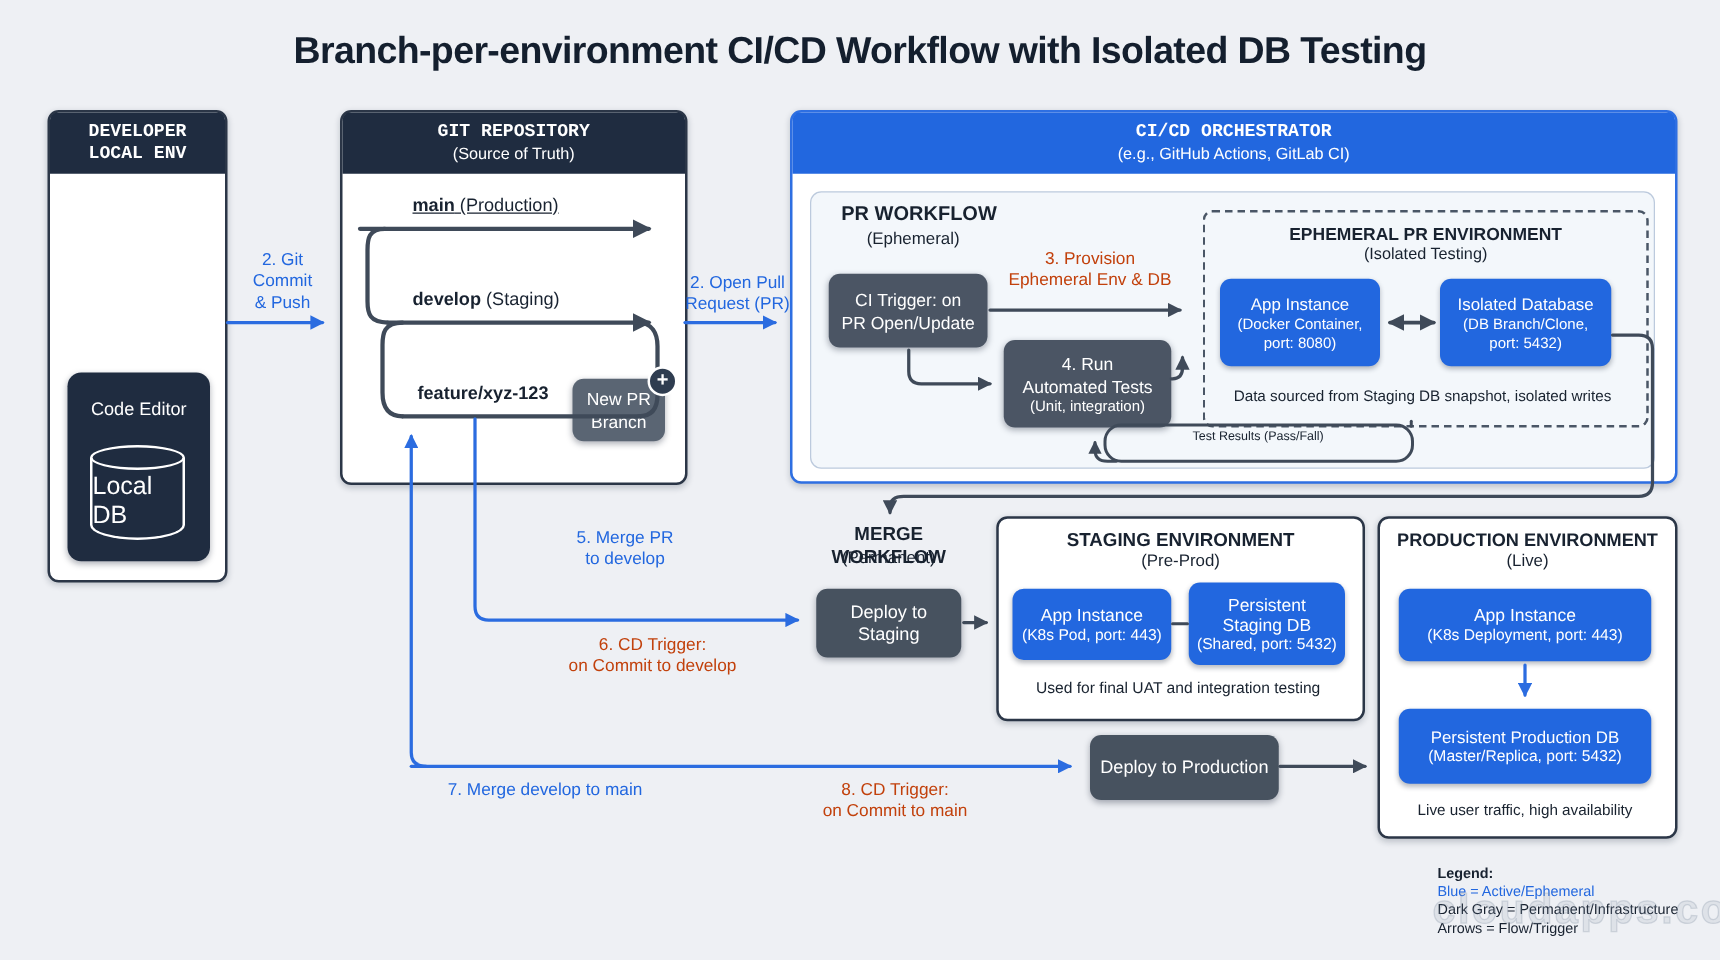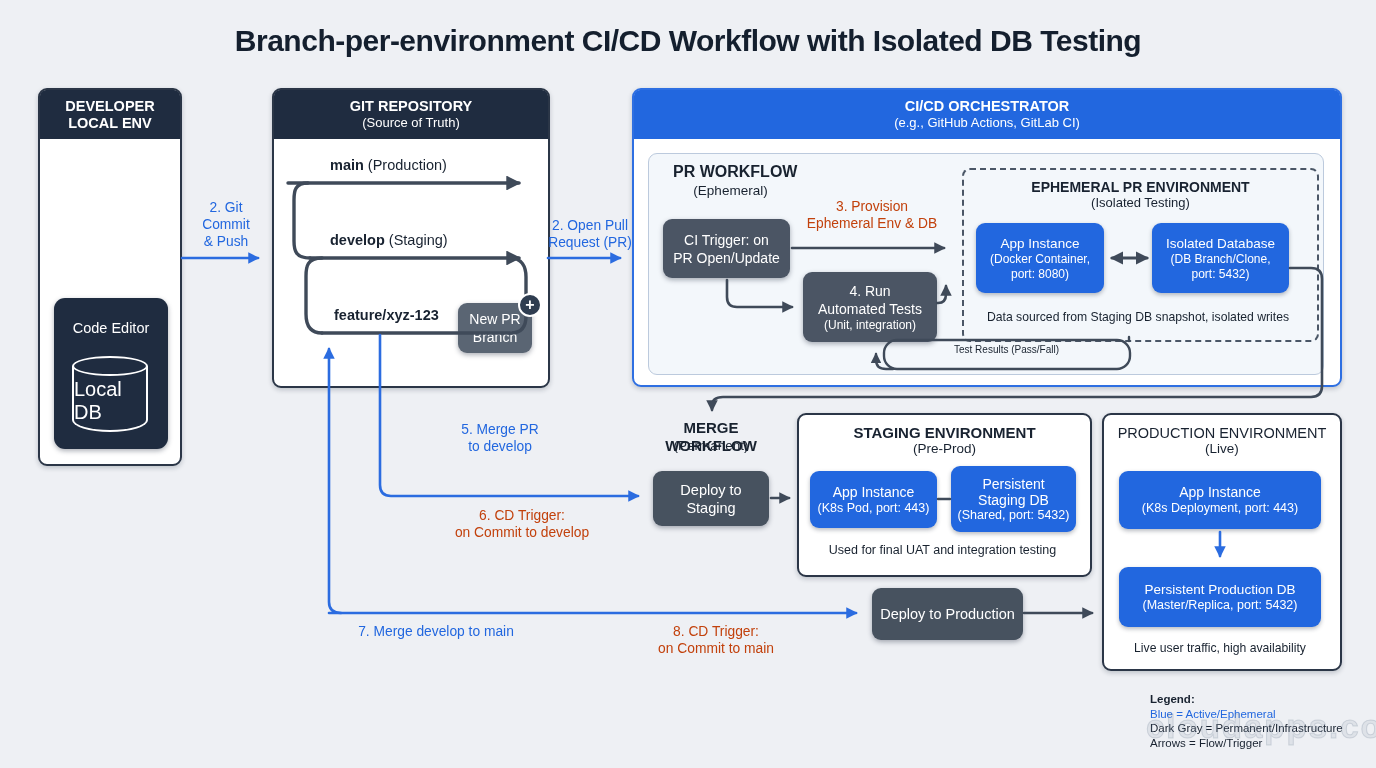--- a/index.html
+++ b/index.html
@@ -18,21 +18,21 @@
   }
   
   .wbox{
     background:#fff;border:2px solid #2b3647;border-radius:9px;
     box-shadow:0 2px 5px rgba(20,30,50,.22);z-index:10;
   }
   .hdr{
     background:var(--navy,#1f2c40);color:#fff;text-align:center;
     border-radius:6px 6px 0 0;display:flex;flex-direction:column;justify-content:center;
   }
-  .hdr .t{font-size:14.5px;font-weight:bold;line-height:17px;}
+  .hdr .t{font-size:14.5px;font-weight:bold;line-height:17px;font-family:Liberation Mono, monospace;}
   .hdr .s{font-size:13px;line-height:16px;font-weight:normal;}
   .bluehdr{background:var(--blue,#1e68e2);}
   .darkbox{
     background:var(--slate,#4b5564);color:#fff;border-radius:9px;
     display:flex;flex-direction:column;justify-content:center;text-align:center;
     box-shadow:0 2px 5px rgba(20,30,50,.35);z-index:20;
   }
   .darkbox .l1{font-size:14px;line-height:18px;}
   .darkbox .l2{font-size:12px;line-height:15px;}
   .bluebox{
@@ -107,21 +107,21 @@
     </div>
   </div>
 </div>
 
 <div class="abs wbox" style="left:272px;top:88px;width:274px;height:296px;">
   <div class="hdr" style="height:49px;">
     <div class="t">GIT REPOSITORY</div>
     <div class="s">(Source of Truth)</div>
   </div>
 </div>
-<div class="abs branch" style="left:330px;top:157px;"><b>main</b><span> (Production)</span></div>
+<div class="abs branch" style="left:330px;top:157px;text-decoration:underline;"><b>main</b><span> (Production)</span></div>
 <div class="abs branch" style="left:330px;top:232px;"><b>develop</b><span> (Staging)</span></div>
 <div class="abs branch" style="left:334px;top:307px;font-weight:bold;">feature/xyz-123</div>
 <div class="abs darkbox" style="left:458px;top:303px;width:74px;height:50px;background:#5a6573;">
   <div class="l1">New PR</div>
   <div class="l1">Branch</div>
 </div>
 <div class="abs plus-badge" style="left:518px;top:293px;">+</div>
 
 <div class="abs wbox" style="left:632px;top:88px;width:706px;height:295px;border-color:#2e6fe2;">
   <div class="hdr bluehdr" style="height:49px;">
@@ -185,21 +185,21 @@
   <div class="l2" style="font-size:12.5px;">(K8s Pod, port: 443)</div>
 </div>
 <div class="abs bluebox" style="left:951px;top:466px;width:125px;height:66px;">
   <div class="l1" style="font-size:14px;line-height:16px;">Persistent</div>
   <div class="l1" style="font-size:14px;line-height:16px;">Staging DB</div>
   <div class="l2" style="font-size:12.5px;">(Shared, port: 5432)</div>
 </div>
 <div class="abs caption" style="left:802px;top:543px;width:281px;font-size:12.5px;">Used for final UAT and integration testing</div>
 
 <div class="abs wbox" style="left:1102px;top:413px;width:236px;height:254px;">
-  <div class="ctr" style="margin-top:10px;font-size:14.5px;font-weight:normal;">PRODUCTION ENVIRONMENT</div>
+  <div class="ctr" style="margin-top:10px;font-size:14.5px;font-weight:bold;">PRODUCTION ENVIRONMENT</div>
   <div class="ctr" style="font-size:13.5px;">(Live)</div>
 </div>
 <div class="abs bluebox" style="left:1119px;top:471px;width:202px;height:58px;">
   <div class="l1" style="font-size:14px;">App Instance</div>
   <div class="l2" style="font-size:12.5px;">(K8s Deployment, port: 443)</div>
 </div>
 <div class="abs bluebox" style="left:1119px;top:567px;width:202px;height:60px;">
   <div class="l1" style="font-size:13.5px;">Persistent Production DB</div>
   <div class="l2" style="font-size:12.5px;">(Master/Replica, port: 5432)</div>
 </div>

